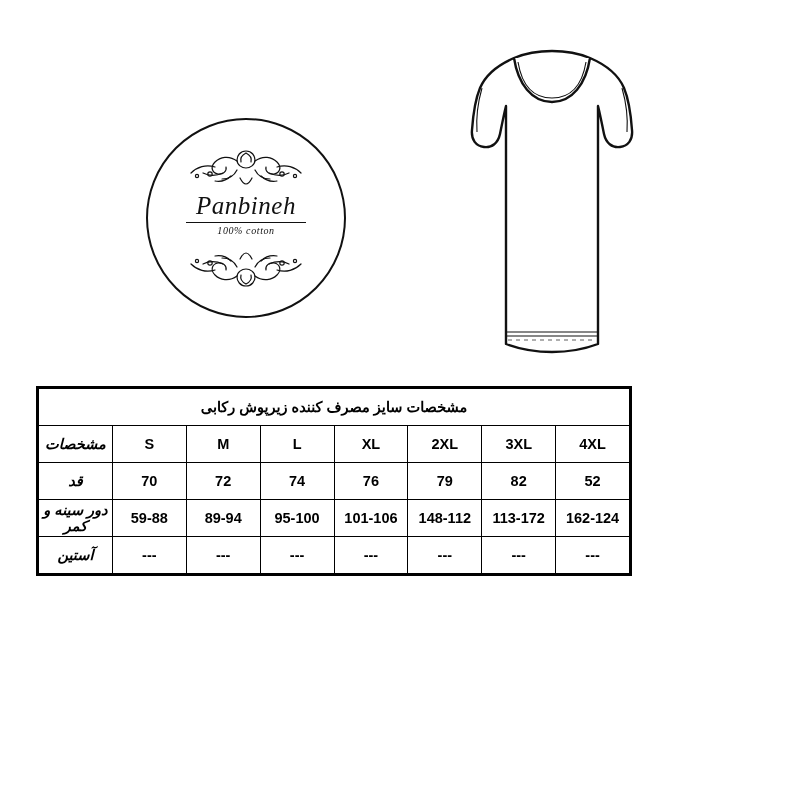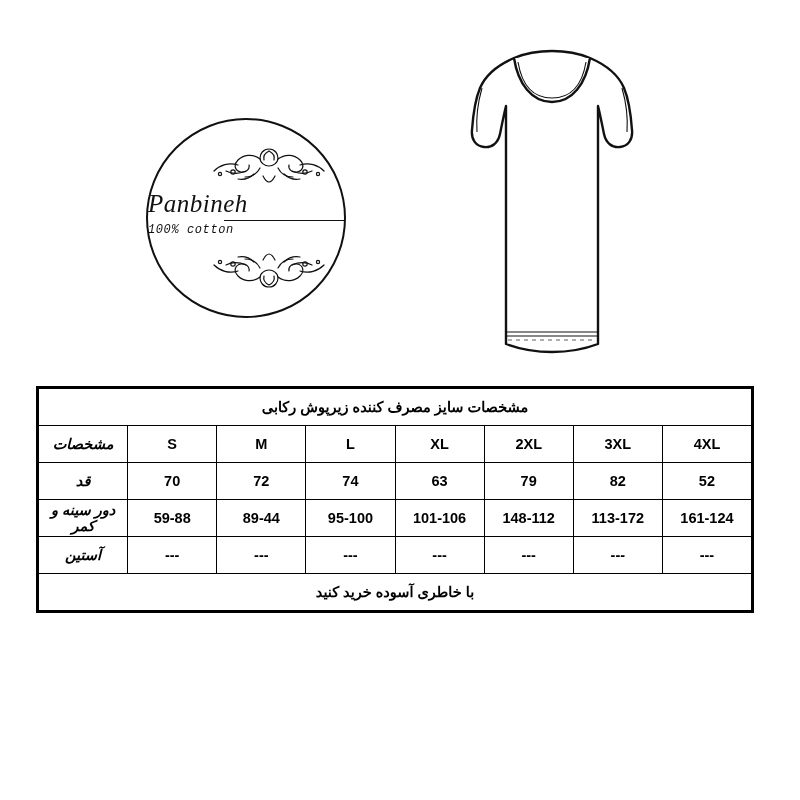--- a/index.html
+++ b/index.html
@@ -36,41 +36,42 @@
     position: absolute;
     left: 146px;
     top: 118px;
     width: 196px;
     height: 196px;
     border-radius: 50%;
     border: 2px solid #111111;
     background: #ffffff;
     display: flex;
     flex-direction: column;
+    align-items: center;
     justify-content: center;
   }
   .brand-orn {
     width: 150px;
     height: 46px;
     display: block;
   }
   .brand-name {
     font-family: "Liberation Serif", serif;
     font-style: italic;
     font-size: 25px;
     letter-spacing: 0.5px;
     color: #111111;
     line-height: 1;
     margin: 2px 0 3px 0;
     direction: ltr;
   }
   .brand-sub {
-    font-family: Liberation Mono, monospace;
+    font-family: Liberation Serif, serif;
     font-style: italic;
-    font-size: 12px;
+    font-size: 10px;
     color: #111111;
     letter-spacing: 0.6px;
     direction: ltr;
     margin-bottom: 10px;
   }
   .brand-rule {
     width: 120px;
     height: 1px;
     background: #111111;
     margin: 1px 0 2px 0;
@@ -83,21 +84,21 @@
     top: 44px;
     width: 200px;
     height: 320px;
   }
 
   
   .table-wrap {
     position: absolute;
     left: 36px;
     top: 386px;
-    width: 718px;
+    width: 596px;
     border: 2px solid #000000;
     background: #ffffff;
     box-sizing: border-box;
   }
   table.size-table {
     width: 100%;
     border-collapse: collapse;
     table-layout: fixed;
   }
   table.size-table td {
@@ -239,46 +240,43 @@
           <td>XL</td>
           <td>L</td>
           <td>M</td>
           <td>S</td>
           <td class="row-label">مشخصات</td>
         </tr>
         <tr>
           <td>52</td>
           <td>82</td>
           <td>79</td>
-          <td>63</td>
+          <td>76</td>
           <td>74</td>
           <td>72</td>
           <td>70</td>
           <td class="row-label">قد</td>
         </tr>
         <tr>
-          <td>161-124</td>
+          <td>162-124</td>
           <td>113-172</td>
           <td>148-112</td>
           <td>101-106</td>
           <td>95-100</td>
-          <td>89-44</td>
+          <td>89-94</td>
           <td>59-88</td>
           <td class="row-label">دور سینه و کمر</td>
         </tr>
         <tr>
           <td>---</td>
           <td>---</td>
           <td>---</td>
           <td>---</td>
           <td>---</td>
           <td>---</td>
           <td>---</td>
           <td class="row-label">آستین</td>
-        </tr>
-        <tr>
-          <td class="footer-cell" colspan="8">با خاطری آسوده خرید کنید</td>
         </tr>
       </tbody>
     </table>
   </div>
 
 </div>
 
 </body></html>

